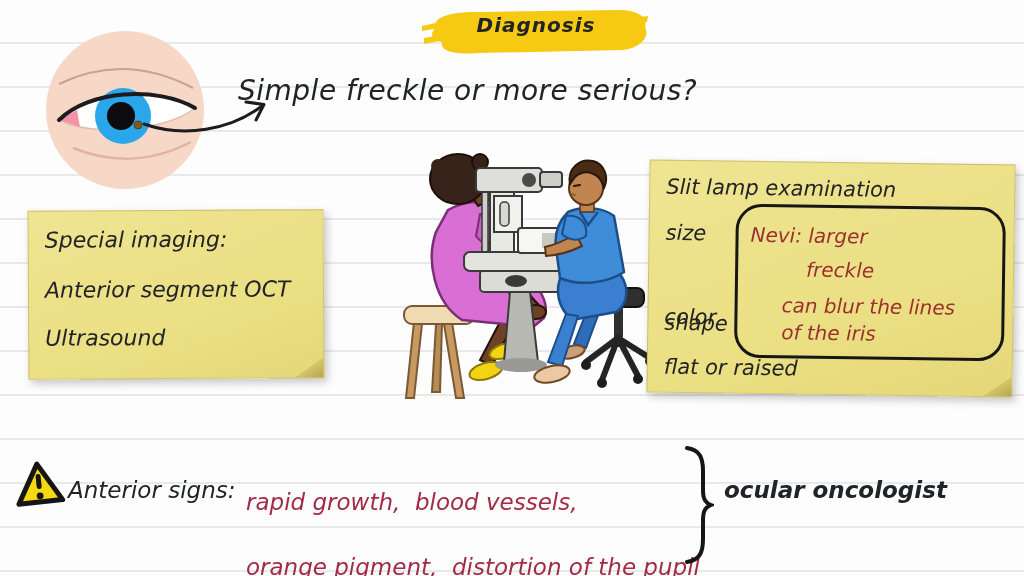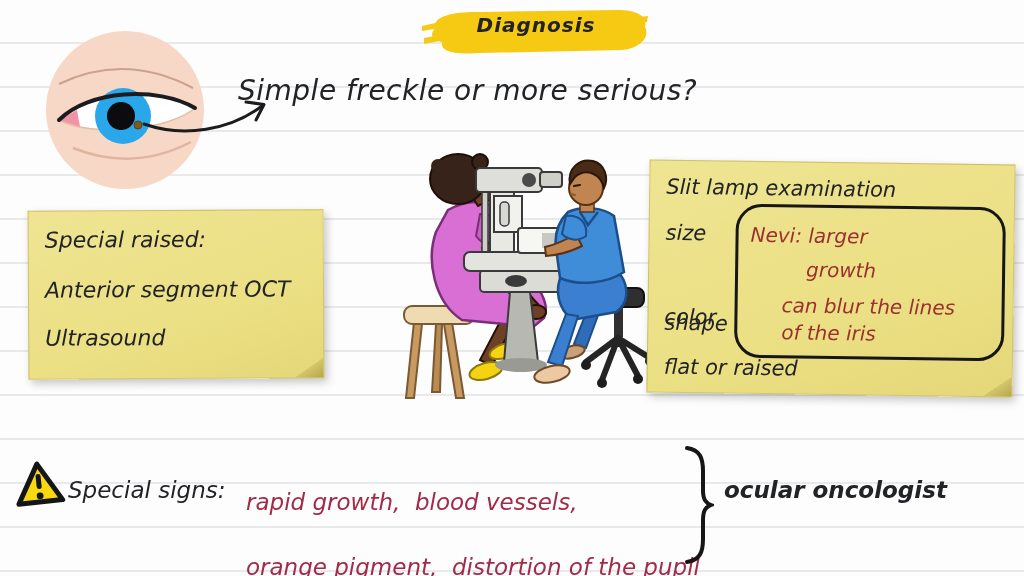--- a/index.html
+++ b/index.html
@@ -64,21 +64,21 @@
   </svg>
 
   <svg class="abs" style="left:138px;top:94px;" width="142" height="44" viewBox="0 0 142 44">
     <path d="M6,30 C 46,44 92,36 124,12" fill="none" stroke="#1c1c1e" stroke-width="3" stroke-linecap="round"></path>
     <path d="M108,8 L126,10.5 L118,26" fill="none" stroke="#1c1c1e" stroke-width="3" stroke-linecap="round" stroke-linejoin="round"></path>
   </svg>
 
   <div class="abs question">Simple freckle or more serious?</div>
 
   <div class="abs note note-left">
-    <div class="nl" style="top:16px;">Special raised:</div>
+    <div class="nl" style="top:16px;">Special imaging:</div>
     <div class="nl" style="top:66px;">Anterior segment OCT</div>
     <div class="nl" style="top:114px;">Ultrasound</div>
   </div>
 
   <svg class="abs" style="left:390px;top:152px;" width="262" height="252" viewBox="0 0 262 252">
 
     <g>
       <path d="M24,170 L16,246 L24,246 L32,172 Z" fill="#c89a62" stroke="#7a5a33" stroke-width="2"></path>
       <path d="M62,170 L74,246 L66,246 L54,172 Z" fill="#c89a62" stroke="#7a5a33" stroke-width="2"></path>
       <path d="M46,172 L42,240 L50,240 L52,172 Z" fill="#b98c55" stroke="#7a5a33" stroke-width="2"></path>
@@ -149,35 +149,35 @@
   </svg>
 
   <div class="abs note note-right">
     <div class="nr" style="left:16px;top:14px;">Slit lamp examination</div>
     <div class="nr" style="left:16px;top:60px;">size</div>
     <div class="nr" style="left:16px;top:104px;margin-top:40px;">color</div>
     <div class="nr" style="left:16px;top:150px;">shape</div>
     <div class="nr" style="left:16px;top:194px;">flat or raised</div>
     <div class="nevi-box">
       <div class="rv" style="left:12px;top:16px;">Nevi: larger</div>
-      <div class="rv" style="left:68px;top:50px;">growth</div>
+      <div class="rv" style="left:68px;top:50px;">freckle</div>
       <div class="rv" style="left:44px;top:86px;">can blur the lines</div>
       <div class="rv" style="left:44px;top:113px;">of the iris</div>
     </div>
   </div>
 
   <svg class="abs" style="left:10px;top:458px;" width="58" height="54" viewBox="0 0 58 54">
     <g transform="rotate(-6 29 27)">
       <path d="M29,6 L51,44 L7,44 Z" fill="#f8d810" stroke="#151515" stroke-width="5" stroke-linejoin="round"></path>
       <rect x="26.5" y="16" width="5" height="15" rx="2.5" fill="#151515"></rect>
       <circle cx="29" cy="38" r="3.4" fill="#151515"></circle>
     </g>
   </svg>
 
-  <div class="abs hand-black warning-label">Special signs:</div>
+  <div class="abs hand-black warning-label">Anterior signs:</div>
   <div class="abs hand-red red1">rapid growth,  blood vessels,</div>
   <div class="abs hand-red red2">orange pigment,  distortion of the pupil</div>
 
   <svg class="abs" style="left:682px;top:444px;" width="32" height="122" viewBox="0 0 32 122">
     <path d="M5,4 C 18,6 21,14 21,27 L 21,46 C 21,56 24,59 29,61 C 24,63 21,66 21,76 L 21,95 C 21,108 18,116 5,118" fill="none" stroke="#161616" stroke-width="4" stroke-linecap="round"></path>
   </svg>
 
   <div class="abs hand-black referral">ocular oncologist</div>
 
 </div>

